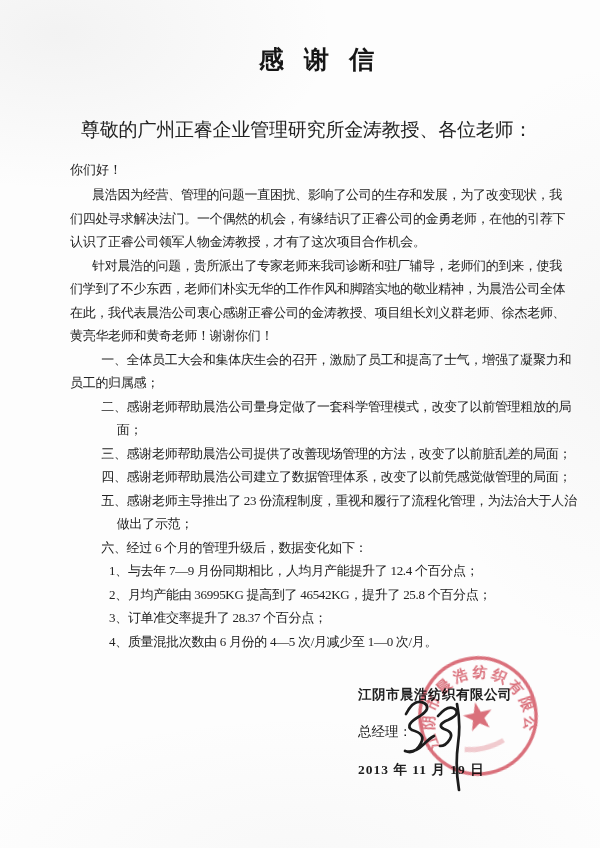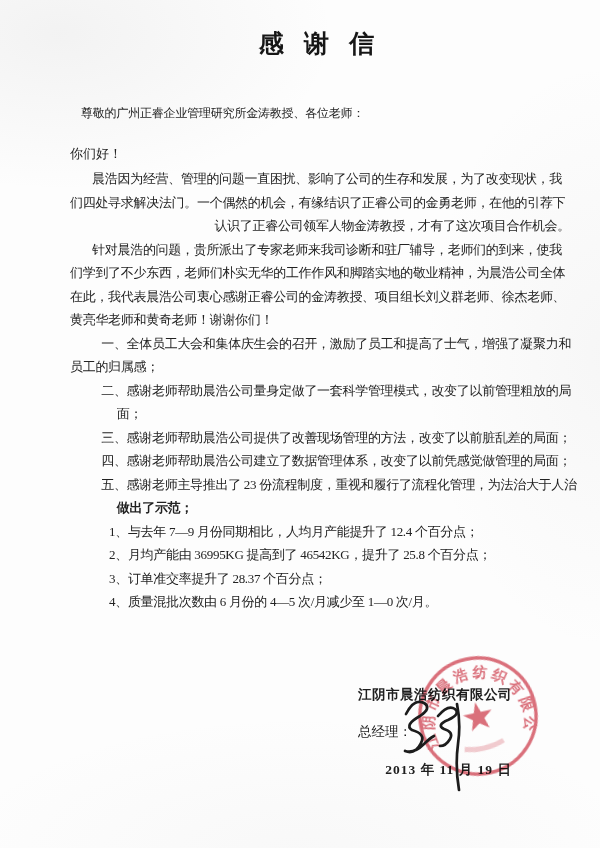--- a/index.html
+++ b/index.html
@@ -8,34 +8,34 @@
     width:600px;height:848px;
     overflow:hidden;
     background:
       radial-gradient(ellipse 420px 240px at 10% 4%, rgba(150,150,150,.10), transparent 65%),
       radial-gradient(ellipse 260px 420px at 101% 42%, rgba(160,160,160,.07), transparent 70%),
       radial-gradient(ellipse 500px 200px at 50% 101%, rgba(160,160,160,.05), transparent 70%),
       #fdfdfd;
     font-family:"Liberation Serif","DejaVu Serif",serif;
     color:#222;
   }
-  .content{position:absolute;left:70px;top:0;width:500px;}
+  .content{position:absolute;left:70px;top:16px;width:500px;}
   .doc-title{
     margin-top:27px;
     text-align:center;
     font-size:25px;
     font-weight:bold;
     letter-spacing:7px;
     color:#161616;
     white-space:nowrap;
   }
   .salutation{
     margin-top:42px;
     margin-left:11px;
-    font-size:12px;
+    font-size:19px;
     letter-spacing:-0.2px;
     line-height:23.5px;
     white-space:nowrap;
   }
   .greeting{
     margin-top:16px;
     font-size:13px;
     line-height:23.5px;
     white-space:nowrap;
   }
@@ -46,21 +46,21 @@
     line-height:23.5px;
     white-space:nowrap;
   }
   .signature{
     position:absolute;left:358px;top:686px;
     font-size:13.5px;
     color:#1e1e1e;
   }
   .sig-company{white-space:nowrap;letter-spacing:0.5px;font-weight:bold;}
   .sig-role{margin-top:19px;white-space:nowrap;font-weight:normal;}
-  .sig-date{margin-top:20px;white-space:nowrap;font-weight:bold;letter-spacing:1px;text-align:right;}
+  .sig-date{margin-top:20px;white-space:nowrap;font-weight:bold;letter-spacing:1px;}
   .seal{
     position:absolute;left:414px;top:652px;
     width:128px;height:128px;
     transform:rotate(-12deg);
     opacity:.82;
     mix-blend-mode:multiply;
     filter:blur(.3px);
   }
   .handwriting{
     position:absolute;left:394px;top:694px;
@@ -72,33 +72,34 @@
 
 <div class="paper">
 
   <div class="content">
     <div class="doc-title">感  谢  信</div>
     <div class="salutation">尊敬的广州正睿企业管理研究所金涛教授、各位老师：</div>
     <div class="greeting">你们好！</div>
     <div class="body-lines">
         <div class="line" style="margin-left: 1.7em;">晨浩因为经营、管理的问题一直困扰、影响了公司的生存和发展，为了改变现状，我</div>
         <div class="line" style="margin-left: 0em;">们四处寻求解决法门。一个偶然的机会，有缘结识了正睿公司的金勇老师，在他的引荐下</div>
-        <div class="line" style="margin-left: 0em; text-align: right;">认识了正睿公司领军人物金涛教授，才有了这次项目合作机会。</div>
+        <div class="line" style="margin-left: 0em;">认识了正睿公司领军人物金涛教授，才有了这次项目合作机会。</div>
         <div class="line" style="margin-left: 1.7em;">针对晨浩的问题，贵所派出了专家老师来我司诊断和驻厂辅导，老师们的到来，使我</div>
         <div class="line" style="margin-left: 0em;">们学到了不少东西，老师们朴实无华的工作作风和脚踏实地的敬业精神，为晨浩公司全体</div>
         <div class="line" style="margin-left: 0em;">在此，我代表晨浩公司衷心感谢正睿公司的金涛教授、项目组长刘义群老师、徐杰老师、</div>
         <div class="line" style="margin-left: 0em;">黄亮华老师和黄奇老师！谢谢你们！</div>
         <div class="line" style="margin-left: 2.4em;">一、全体员工大会和集体庆生会的召开，激励了员工和提高了士气，增强了凝聚力和</div>
         <div class="line" style="margin-left: 0em;">员工的归属感；</div>
         <div class="line" style="margin-left: 2.4em;">二、感谢老师帮助晨浩公司量身定做了一套科学管理模式，改变了以前管理粗放的局</div>
         <div class="line" style="margin-left: 3.6em;">面；</div>
         <div class="line" style="margin-left: 2.4em;">三、感谢老师帮助晨浩公司提供了改善现场管理的方法，改变了以前脏乱差的局面；</div>
         <div class="line" style="margin-left: 2.4em;">四、感谢老师帮助晨浩公司建立了数据管理体系，改变了以前凭感觉做管理的局面；</div>
         <div class="line" style="margin-left: 2.4em;">五、感谢老师主导推出了 23 份流程制度，重视和履行了流程化管理，为法治大于人治</div>
-        <div class="line" style="margin-left: 3.6em; font-weight: bold;">做出了示范；</div>
+        <div class="line" style="margin-left: 3.6em;">做出了示范；</div>
+        <div class="line" style="margin-left: 2.4em;">六、经过 6 个月的管理升级后，数据变化如下：</div>
         <div class="line" style="margin-left: 3em;">1、与去年 7—9 月份同期相比，人均月产能提升了 12.4 个百分点；</div>
         <div class="line" style="margin-left: 3em;">2、月均产能由 36995KG 提高到了 46542KG，提升了 25.8 个百分点；</div>
         <div class="line" style="margin-left: 3em;">3、订单准交率提升了 28.37 个百分点；</div>
         <div class="line" style="margin-left: 3em;">4、质量混批次数由 6 月份的 4—5 次/月减少至 1—0 次/月。</div>
       </div>
   </div>
 
   <div class="signature">
     <div class="sig-company">江阴市晨浩纺织有限公司</div>
     <div class="sig-role">总经理：</div>

